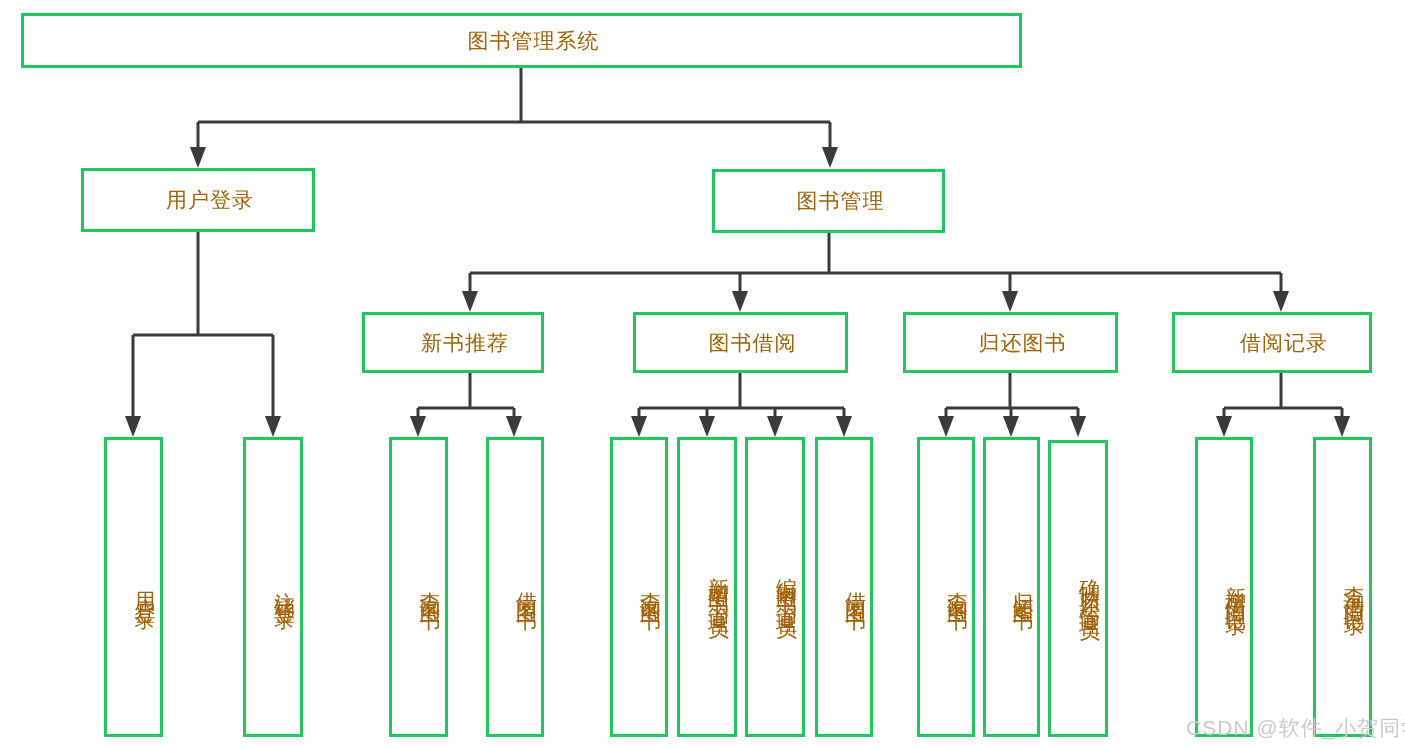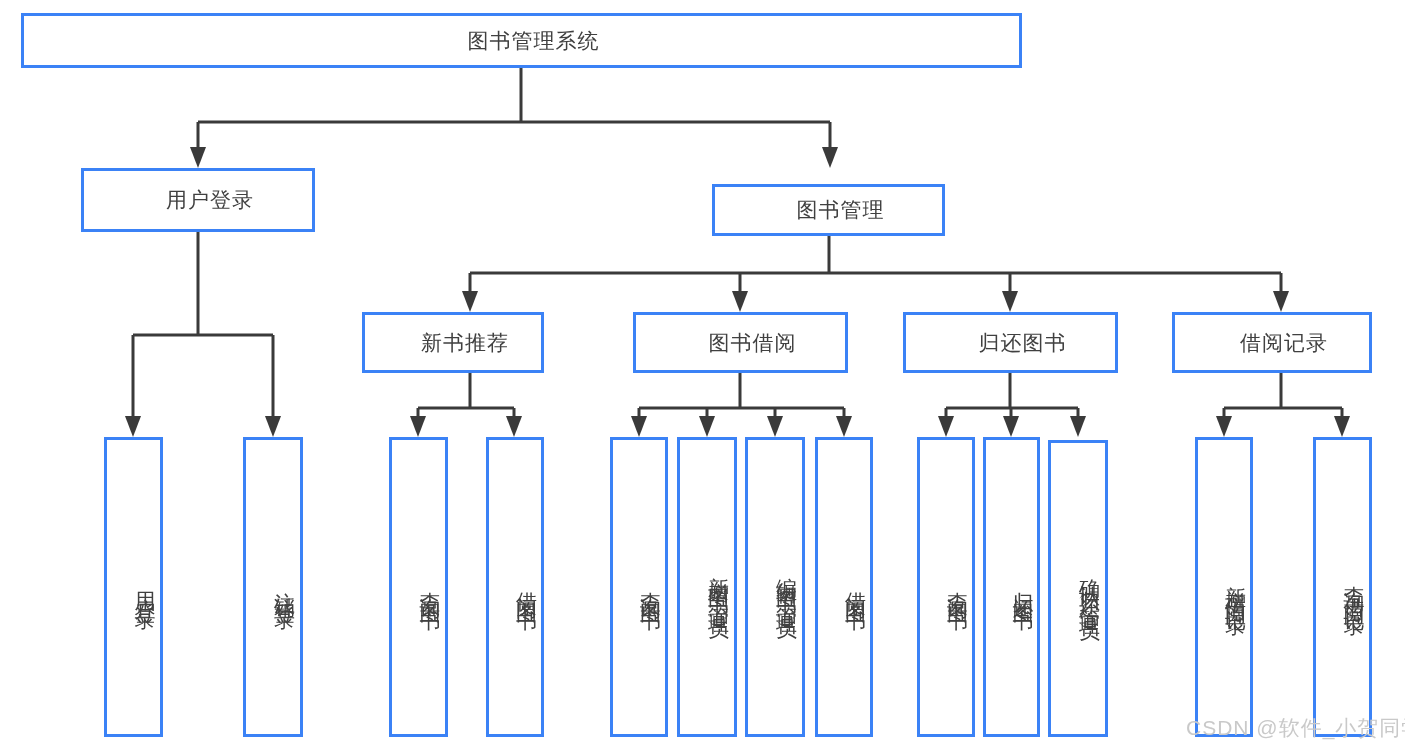--- a/index.html
+++ b/index.html
@@ -9,24 +9,24 @@
     background:#ffffff;
     font-family:"Liberation Sans","DejaVu Sans",sans-serif;
     overflow:hidden;
   }
   .connectors{
     position:absolute;left:0;top:0;z-index:1;
   }
   .node{
     position:absolute;
     box-sizing:border-box;
-    border:3px solid #3b82f6;
+    border:3px solid #22c55e;
     background:#ffffff;
     display:flex;align-items:center;justify-content:center;
-    color:#404040;
+    color:#a16207;
     font-size:21px;
     z-index:2;
     letter-spacing:1px;
     padding-left:24px;
   }
   .vnode .vtext{
     writing-mode:vertical-rl;
     letter-spacing:6px;
     line-height:1;
     font-size:21px;
@@ -86,21 +86,21 @@
     </g>
   </svg>
 
   <div class="node" style="left:21px;top:13px;width:1001px;height:55px">
     <span>图书管理系统</span>
   </div>
 
   <div class="node" style="left:81px;top:168px;width:234px;height:64px">
     <span>用户登录</span>
   </div>
-  <div class="node" style="left:712px;top:184px;width:233px;height:52px">
+  <div class="node" style="left:712px;top:169px;width:233px;height:64px">
     <span>图书管理</span>
   </div>
 
   <div class="node" style="left:362px;top:312px;width:182px;height:61px">
     <span>新书推荐</span>
   </div>
   <div class="node" style="left:633px;top:312px;width:215px;height:61px">
     <span>图书借阅</span>
   </div>
   <div class="node" style="left:903px;top:312px;width:215px;height:61px">

